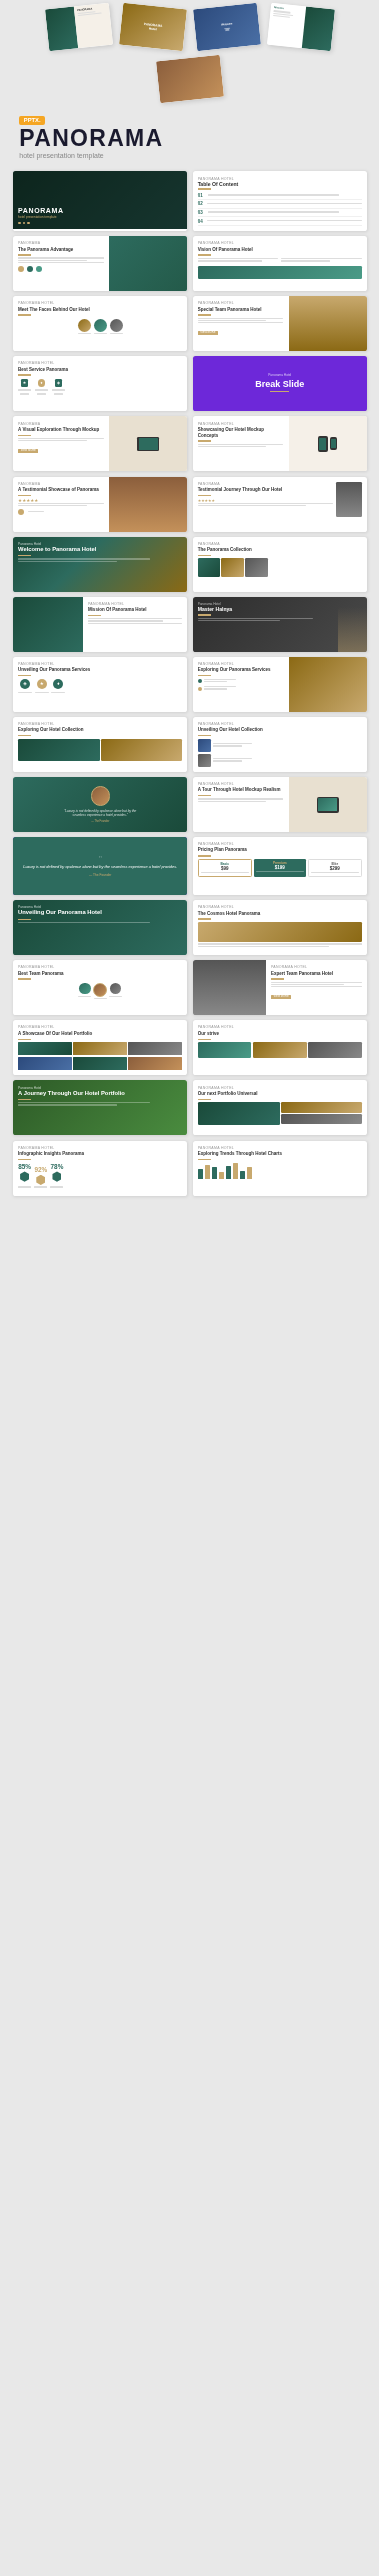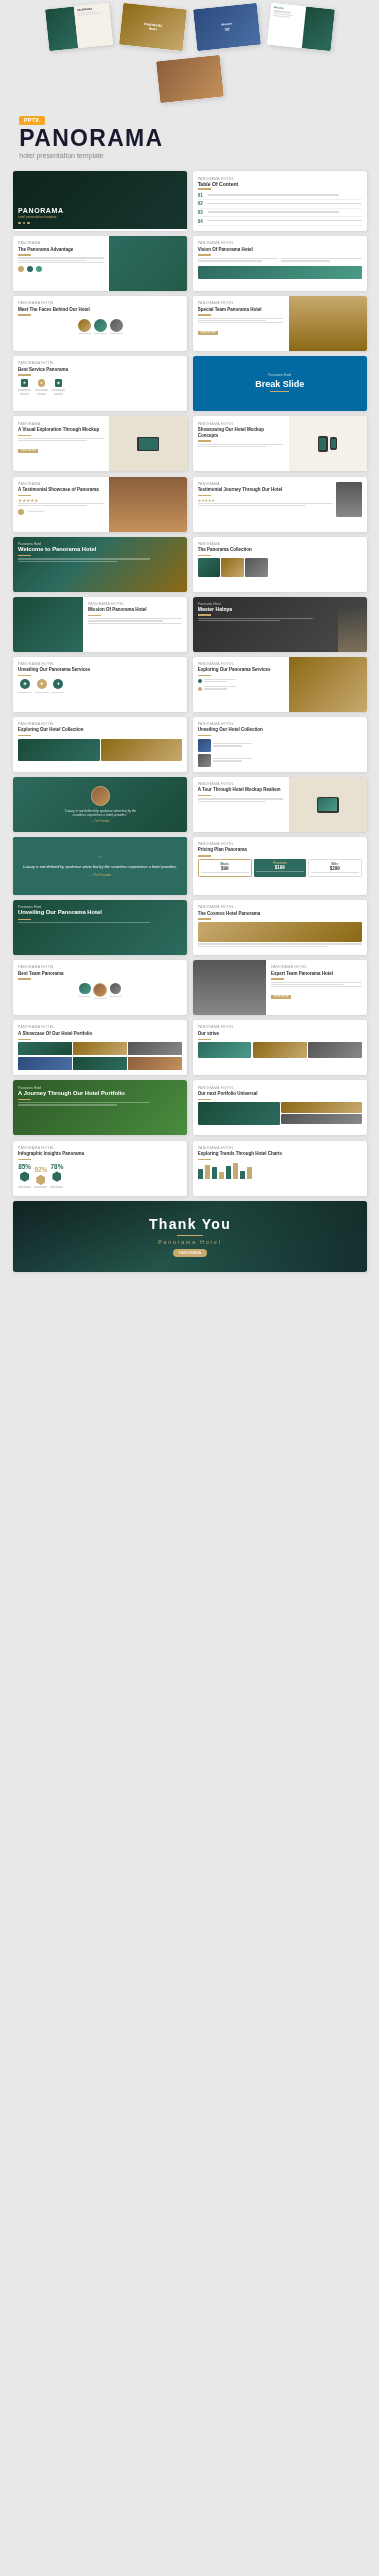--- a/index.html
+++ b/index.html
@@ -73,21 +73,21 @@
     .slide-card {
       background: #fff;
       border-radius: 2.6px;
       overflow: hidden;
       box-shadow: 0.6px 0.6px 3.2px rgba(0,0,0,0.1);
       min-height: 55px;
       position: relative;
     }
 
     .slide-card.teal-bg {
-      background: #0369a1;
+      background: #6d28d9;
     }
 
     .slide-content {
       padding: 5.1px;
       height: 100%;
     }
 
     .slide-label {
       font-size: 3.5px;
       color: #999;
@@ -1035,26 +1035,15 @@
         <div class="bar" style="height:11.6px;"></div>
         <div class="bar gold" style="height:6.4px;"></div>
         <div class="bar" style="height:13px;"></div>
         <div class="bar gold" style="height:16px;"></div>
         <div class="bar" style="height:7.7px;"></div>
         <div class="bar gold" style="height:11.6px;"></div>
       </div>
     </div>
   </div>
 
-  <div class="slide-card" style="grid-column:1/-1;">
-    <div style="height:71px;background:linear-gradient(135deg,#1a3a3a 0%,#2d6b5e 50%,#1a3a3a 100%);display:flex;flex-direction:column;align-items:center;justify-content:center;position:relative;overflow:hidden;">
-      <div style="position:absolute;inset:0;background:linear-gradient(180deg,rgba(0,0,0,0.4),rgba(0,0,0,0.2));"></div>
-      <div style="position:relative;text-align:center;">
-        <div style="font-size:14px;font-weight:900;color:#fff;letter-spacing:1.3px;">Thank You</div>
-        <div style="width:26px;height:1.3px;background:#c8a96e;margin:3.2px auto;"></div>
-        <div style="font-size:5.1px;color:#c8a96e;letter-spacing:1.9px;">Panorama Hotel</div>
-        <div style="display:inline-block;background:#c8a96e;color:#fff;font-size:3.9px;padding:1.3px 6.4px;border-radius:6.4px;margin-top:3.2px;">PANORAMA</div>
-      </div>
-    </div>
-  </div>
 
 </div>
 
 
 </body></html>

